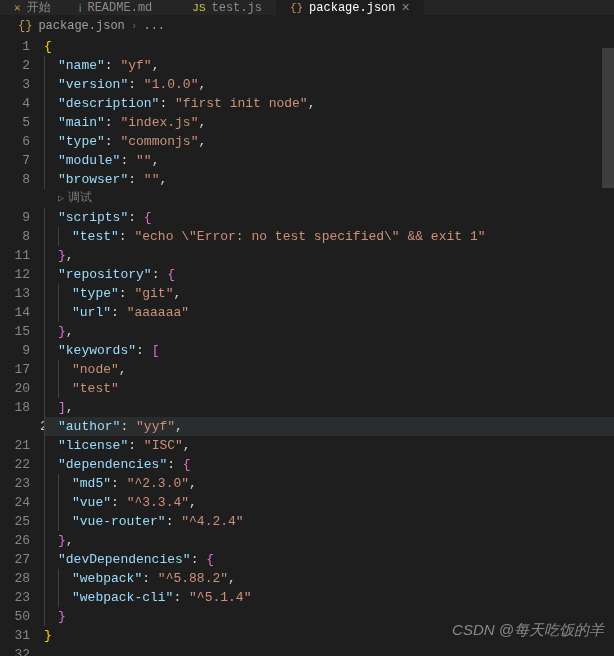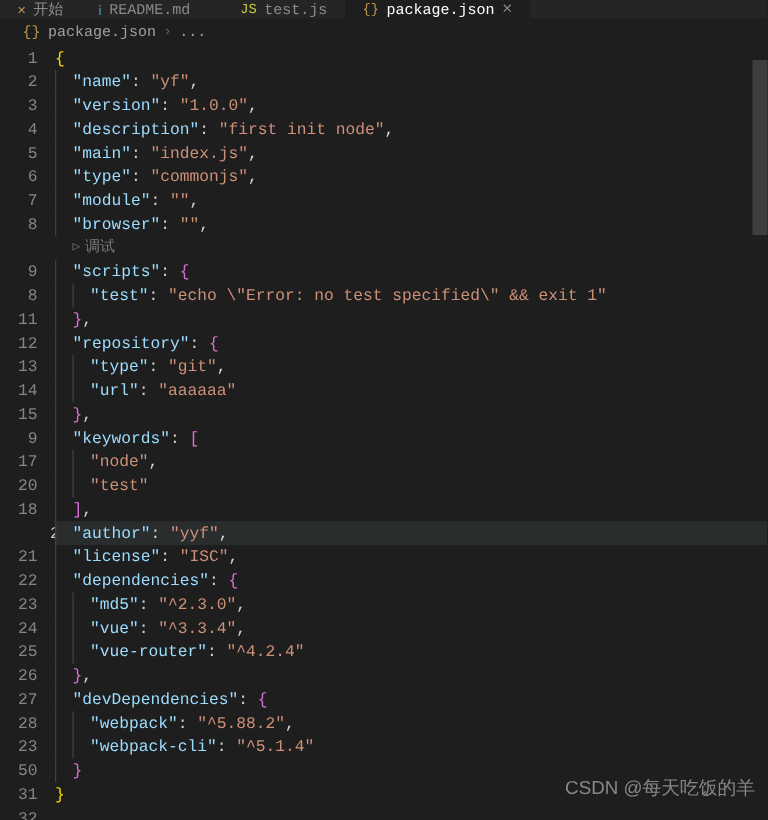--- a/index.html
+++ b/index.html
@@ -96,20 +96,21 @@
   font-size: 10px;
 }
 .watermark {
   position: fixed;
   right: 10px;
   bottom: 16px;
   color: rgba(220,220,220,0.55);
   font-family: sans-serif;
   font-size: 15px;
   pointer-events: none;
+  font-style: italic;
 }
 .scrollbar {
   position: absolute;
   right: 0;
   top: 48px;
   width: 12px;
   height: 600px;
   background: transparent;
 }
 .scrollbar-thumb {

